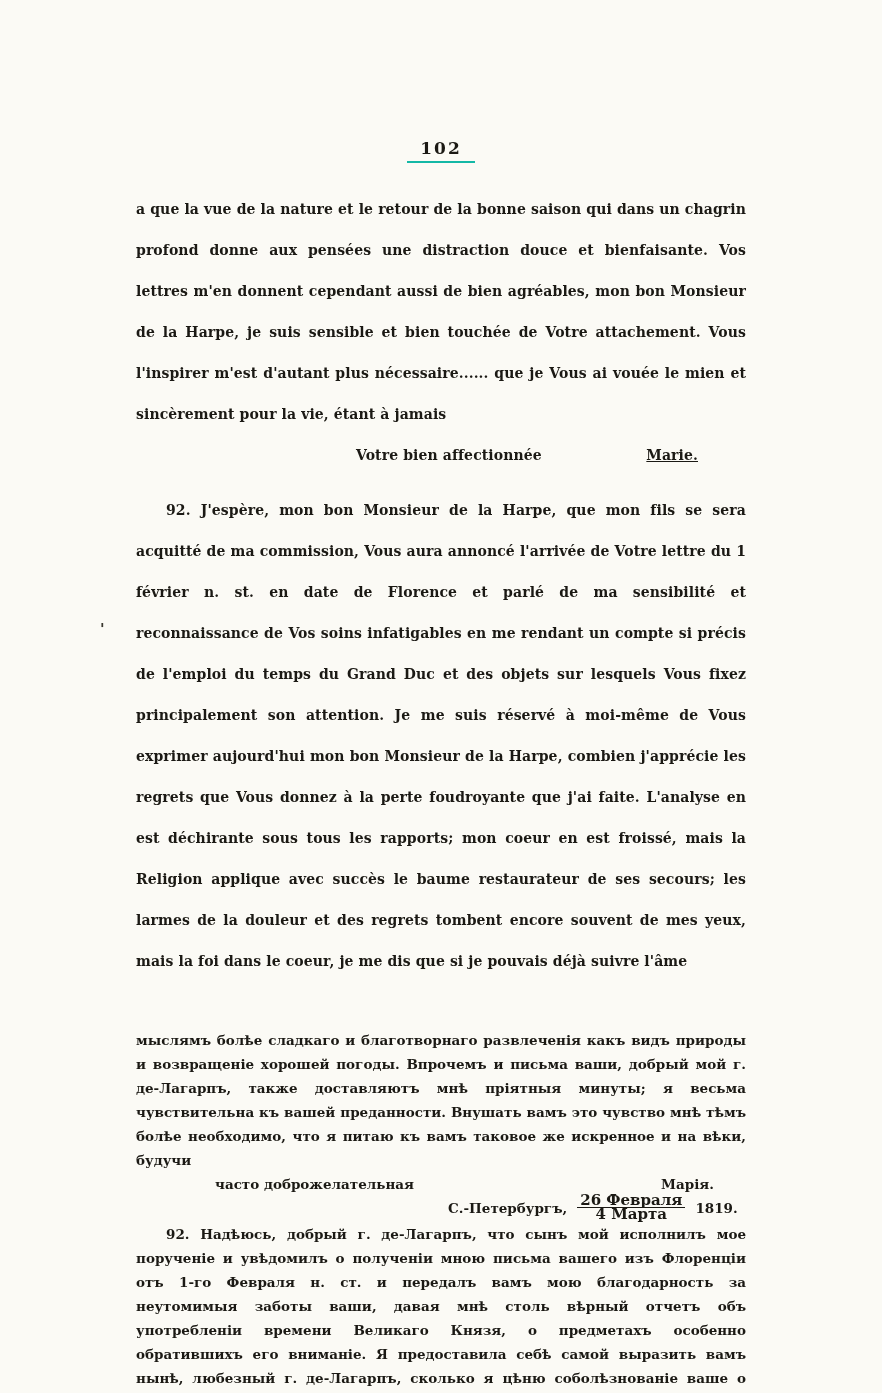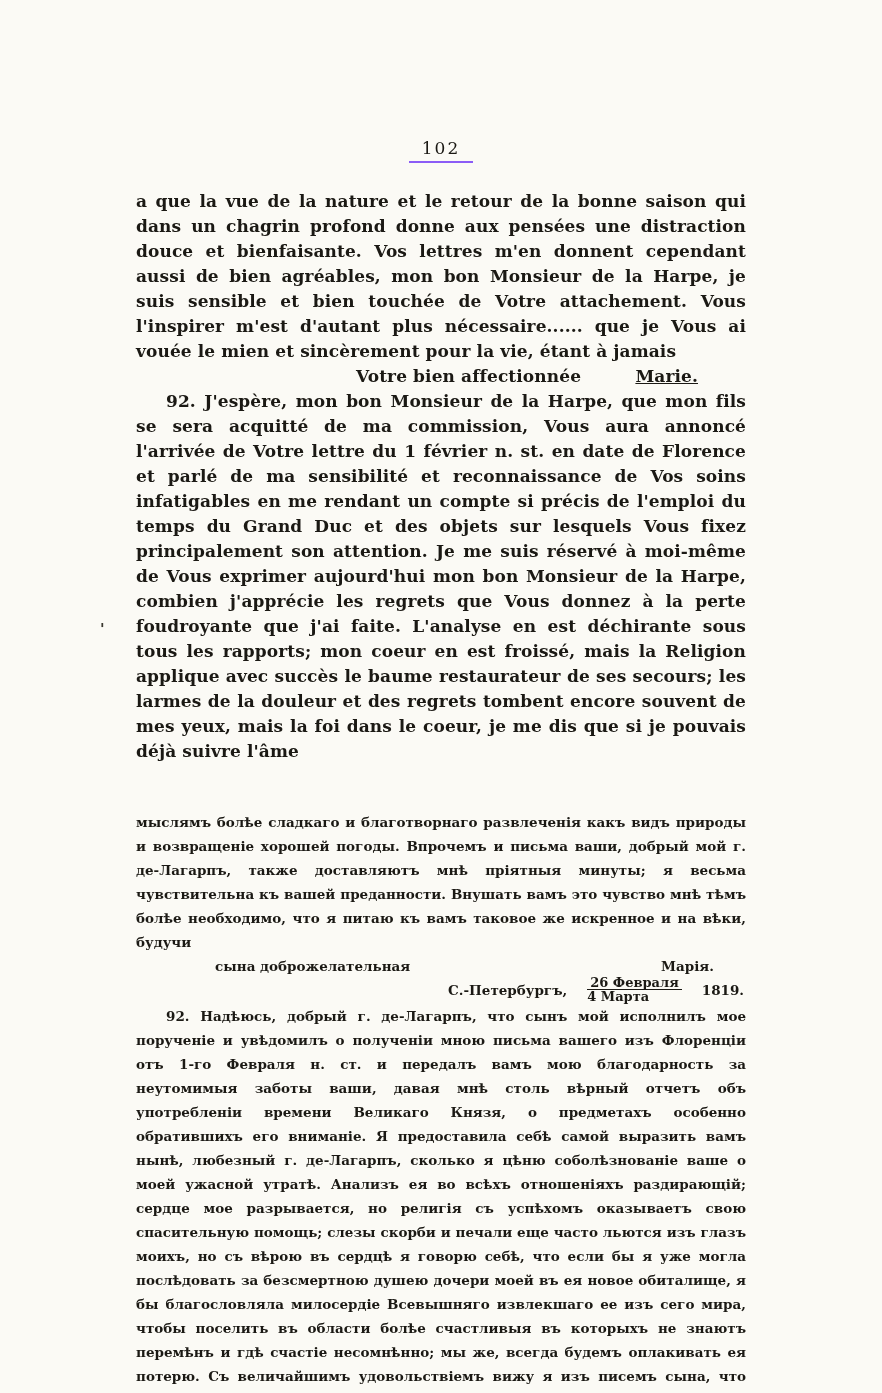--- a/index.html
+++ b/index.html
@@ -17,59 +17,59 @@
       inset: 0;
       padding: 138px 136px 0 136px;
     }
     .page-header {
       text-align: center;
       margin-bottom: 26px;
     }
     .page-number {
       display: inline-block;
       font-size: 17px;
-      font-weight: normal;
+      font-weight: bold;
       letter-spacing: 2px;
       padding: 0 13px 3px 13px;
-      border-bottom: 2px solid #8b5cf6;
+      border-bottom: 2px solid #14b8a6;
     }
     .french-section {
-      font-size: 17px;
-      line-height: 25px;
+      font-size: 14px;
+      line-height: 41px;
       font-weight: bold;
       letter-spacing: 0.1px;
     }
     .para { text-align: justify; }
     .para.indent { text-indent: 30px; }
     .sig-line {
       display: flex;
       align-items: center;
     }
     .french-section .sig-line { padding-left: 220px; }
     .french-section .sig-line .sig { margin-left: auto; margin-right: 48px; text-decoration: underline; }
-    .para-92 { margin-top: 0; }
+    .para-92 { margin-top: 14px; }
     .russian-section {
       margin-top: 46px;
       font-size: 13.5px;
       line-height: 24px;
       font-weight: bold;
     }
     .russian-section .sig-line { padding-left: 79px; }
     .russian-section .sig-line .sig { margin-left: auto; margin-right: 32px; }
     .dateline {
       padding-left: 312px;
       white-space: nowrap;
     }
     .fraction {
       display: inline-block;
       vertical-align: middle;
-      text-align: left;
-      font-size: 13px;
+      text-align: center;
+      font-size: 15px;
       line-height: 11px;
-      margin: 0 20px;
+      margin: 0 10px;
       position: relative;
       top: -2px;
     }
     .frac-top {
       display: block;
       border-bottom: 1px solid #1b1914;
       padding: 0 3px 1px 3px;
     }
     .frac-bottom { display: block; padding-top: 1px; }
     .scan-mark {
@@ -100,21 +100,21 @@
       <span class="sig">Marie.</span>
     </div>
 
     <p class="para indent para-92">92. J'espère, mon bon Monsieur de la Harpe, que mon fils se sera acquitté de ma commission, Vous aura annoncé l'arrivée de Votre lettre du 1 février n. st. en date de Florence et parlé de ma sensibilité et reconnaissance de Vos soins infatigables en me rendant un compte si précis de l'emploi du temps du Grand Duc et des objets sur lesquels Vous fixez principalement son attention. Je me suis réservé à moi-même de Vous exprimer aujourd'hui mon bon Monsieur de la Harpe, combien j'apprécie les regrets que Vous donnez à la perte foudroyante que j'ai faite. L'analyse en est déchirante sous tous les rapports; mon coeur en est froissé, mais la Religion applique avec succès le baume restaurateur de ses secours; les larmes de la douleur et des regrets tombent encore souvent de mes yeux, mais la foi dans le coeur, je me dis que si je pouvais déjà suivre l'âme</p>
   </section>
 
   <section class="russian-section">
     <p class="para">мыслямъ болѣе сладкаго и благотворнаго развлеченія какъ видъ природы и возвращеніе хорошей погоды. Впрочемъ и письма ваши, добрый мой г. де-Лагарпъ, также доставляютъ мнѣ пріятныя минуты; я весьма чувствительна къ вашей преданности. Внушать вамъ это чувство мнѣ тѣмъ болѣе необходимо, что я питаю къ вамъ таковое же искренное и на вѣки, будучи</p>
 
     <div class="sig-line">
-      <span>сына доброжелательная</span>
+      <span>часто доброжелательная</span>
       <span class="sig">Марія.</span>
     </div>
 
     <div class="dateline">
       <span>С.-Петербургъ,</span><span class="fraction"><span class="frac-top">26 Февраля</span><span class="frac-bottom">4 Марта</span></span><span>1819.</span>
     </div>
 
     <p class="para indent">92. Надѣюсь, добрый г. де-Лагарпъ, что сынъ мой исполнилъ мое порученіе и увѣдомилъ о полученіи мною письма вашего изъ Флоренціи отъ 1-го Февраля н. ст. и передалъ вамъ мою благодарность за неутомимыя заботы ваши, давая мнѣ столь вѣрный отчетъ объ употребленіи времени Великаго Князя, о предметахъ особенно обратившихъ его вниманіе. Я предоставила себѣ самой выразить вамъ нынѣ, любезный г. де-Лагарпъ, сколько я цѣню соболѣзнованіе ваше о моей ужасной утратѣ. Анализъ ея во всѣхъ отношеніяхъ раздирающій; сердце мое разрывается, но религія съ успѣхомъ оказываетъ свою спасительную помощь; слезы скорби и печали еще часто льются изъ глазъ моихъ, но съ вѣрою въ сердцѣ я говорю себѣ, что если бы я уже могла послѣдовать за безсмертною душею дочери моей въ ея новое обиталище, я бы благословляла милосердіе Всевышняго извлекшаго ее изъ сего мира, чтобы поселить въ области болѣе счастливыя въ которыхъ не знаютъ перемѣнъ и гдѣ счастіе несомнѣнно; мы же, всегда будемъ оплакивать ея потерю. Съ величайшимъ удовольствіемъ вижу я изъ писемъ сына, что душа его проясняется; вчера получила я пер-</p>
   </section>
 

